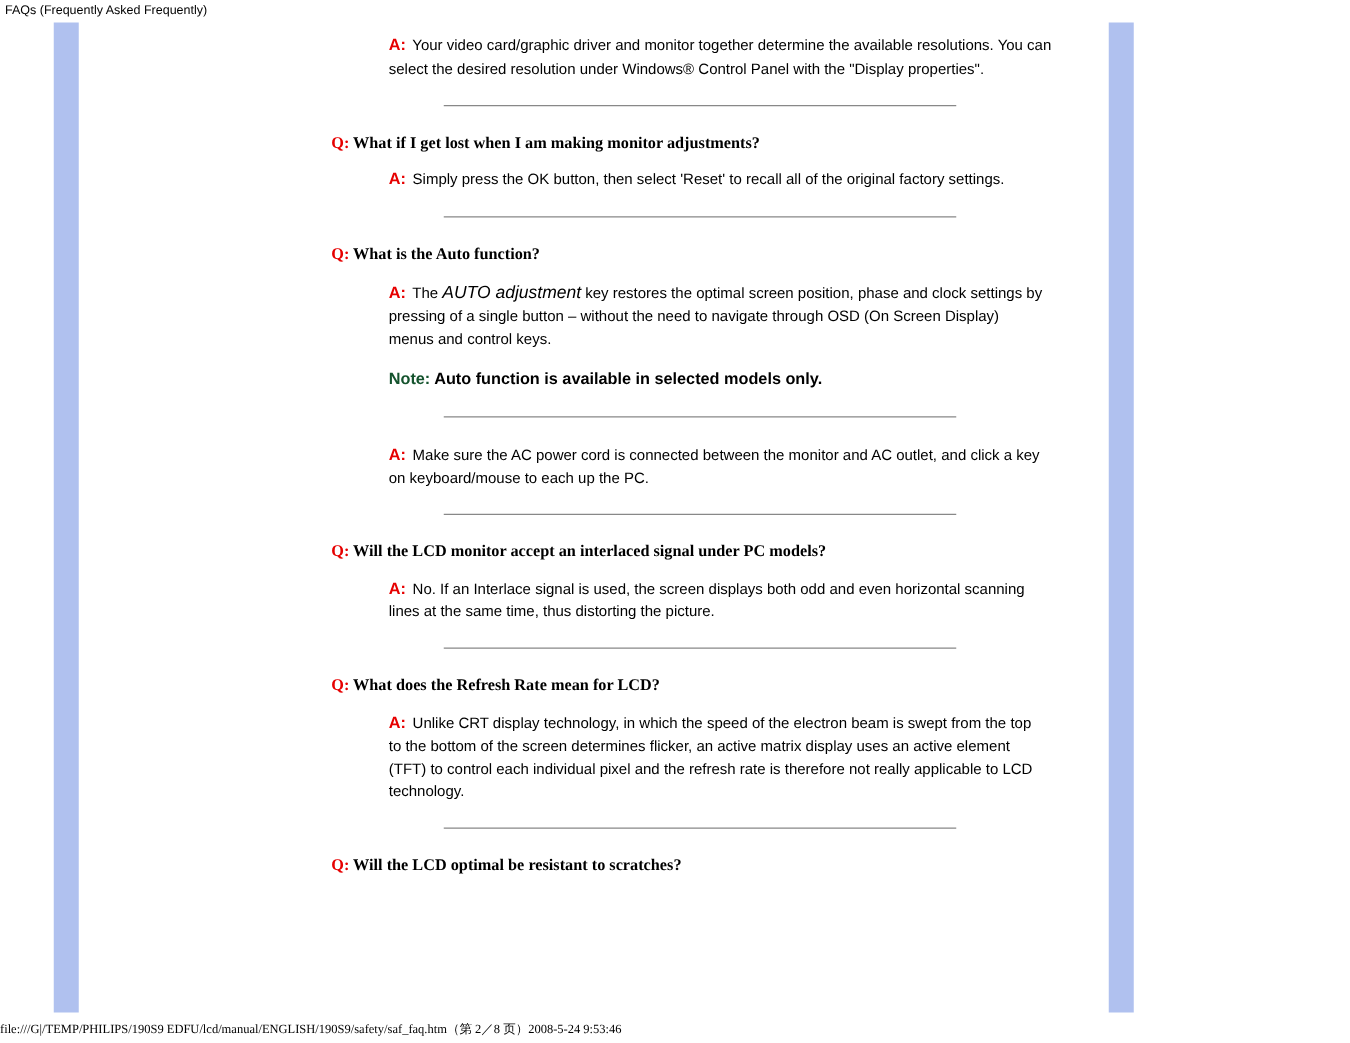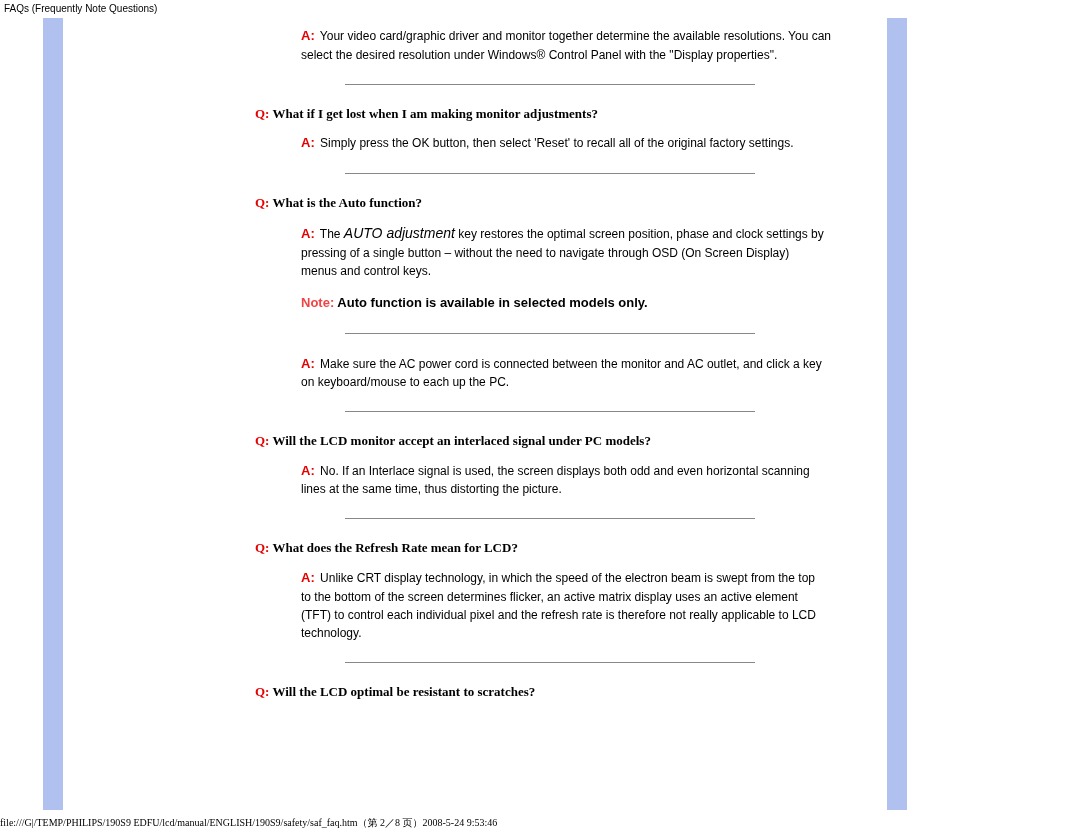--- a/index.html
+++ b/index.html
@@ -31,21 +31,21 @@
   .right-band {
     position: absolute;
     left: 887px;
     top: 18px;
     width: 20px;
     bottom: 24px;
     background: #b0c1ef;
   }
   .content {
     position: absolute;
-    left: 255px;
+    left: 265px;
     top: 18px;
     width: 590px;
     font-size: 12px;
     color: #000;
     line-height: 1.45;
   }
   .q-block {
     margin: 18px 0 10px 0;
     font-weight: bold;
     font-size: 13px;
@@ -71,21 +71,21 @@
     border-top: 1px solid #888;
     width: 410px;
     margin: 20px auto 20px auto;
   }
   .note-line {
     font-weight: bold;
     font-size: 13px;
     margin: 14px 0 6px 46px;
   }
   .note-label {
-    color: #ef4444;
+    color: #14532d;
   }
   .auto-italic {
     font-style: italic;
     font-size: 14px;
   }
   .footer-path {
     position: absolute;
     bottom: 4px;
     left: 0;
     font-size: 10px;
@@ -96,21 +96,21 @@
   .first-a {
     margin-top: 8px;
     margin-left: 46px;
     font-size: 12px;
     line-height: 1.5;
   }
 </style>
 </head>
 <body>
 
-<div class="header-title">FAQs (Frequently Note Questions)</div>
+<div class="header-title">FAQs (Frequently Asked Frequently)</div>
 
 <div class="left-band"></div>
 <div class="right-band"></div>
 
 <div class="content">
 
   <div class="first-a">
     <span class="a-label">A:</span><span> Your video card/graphic driver and monitor together determine the available resolutions. You can select the desired resolution under Windows® Control Panel with the "Display properties".</span>
   </div>
 

